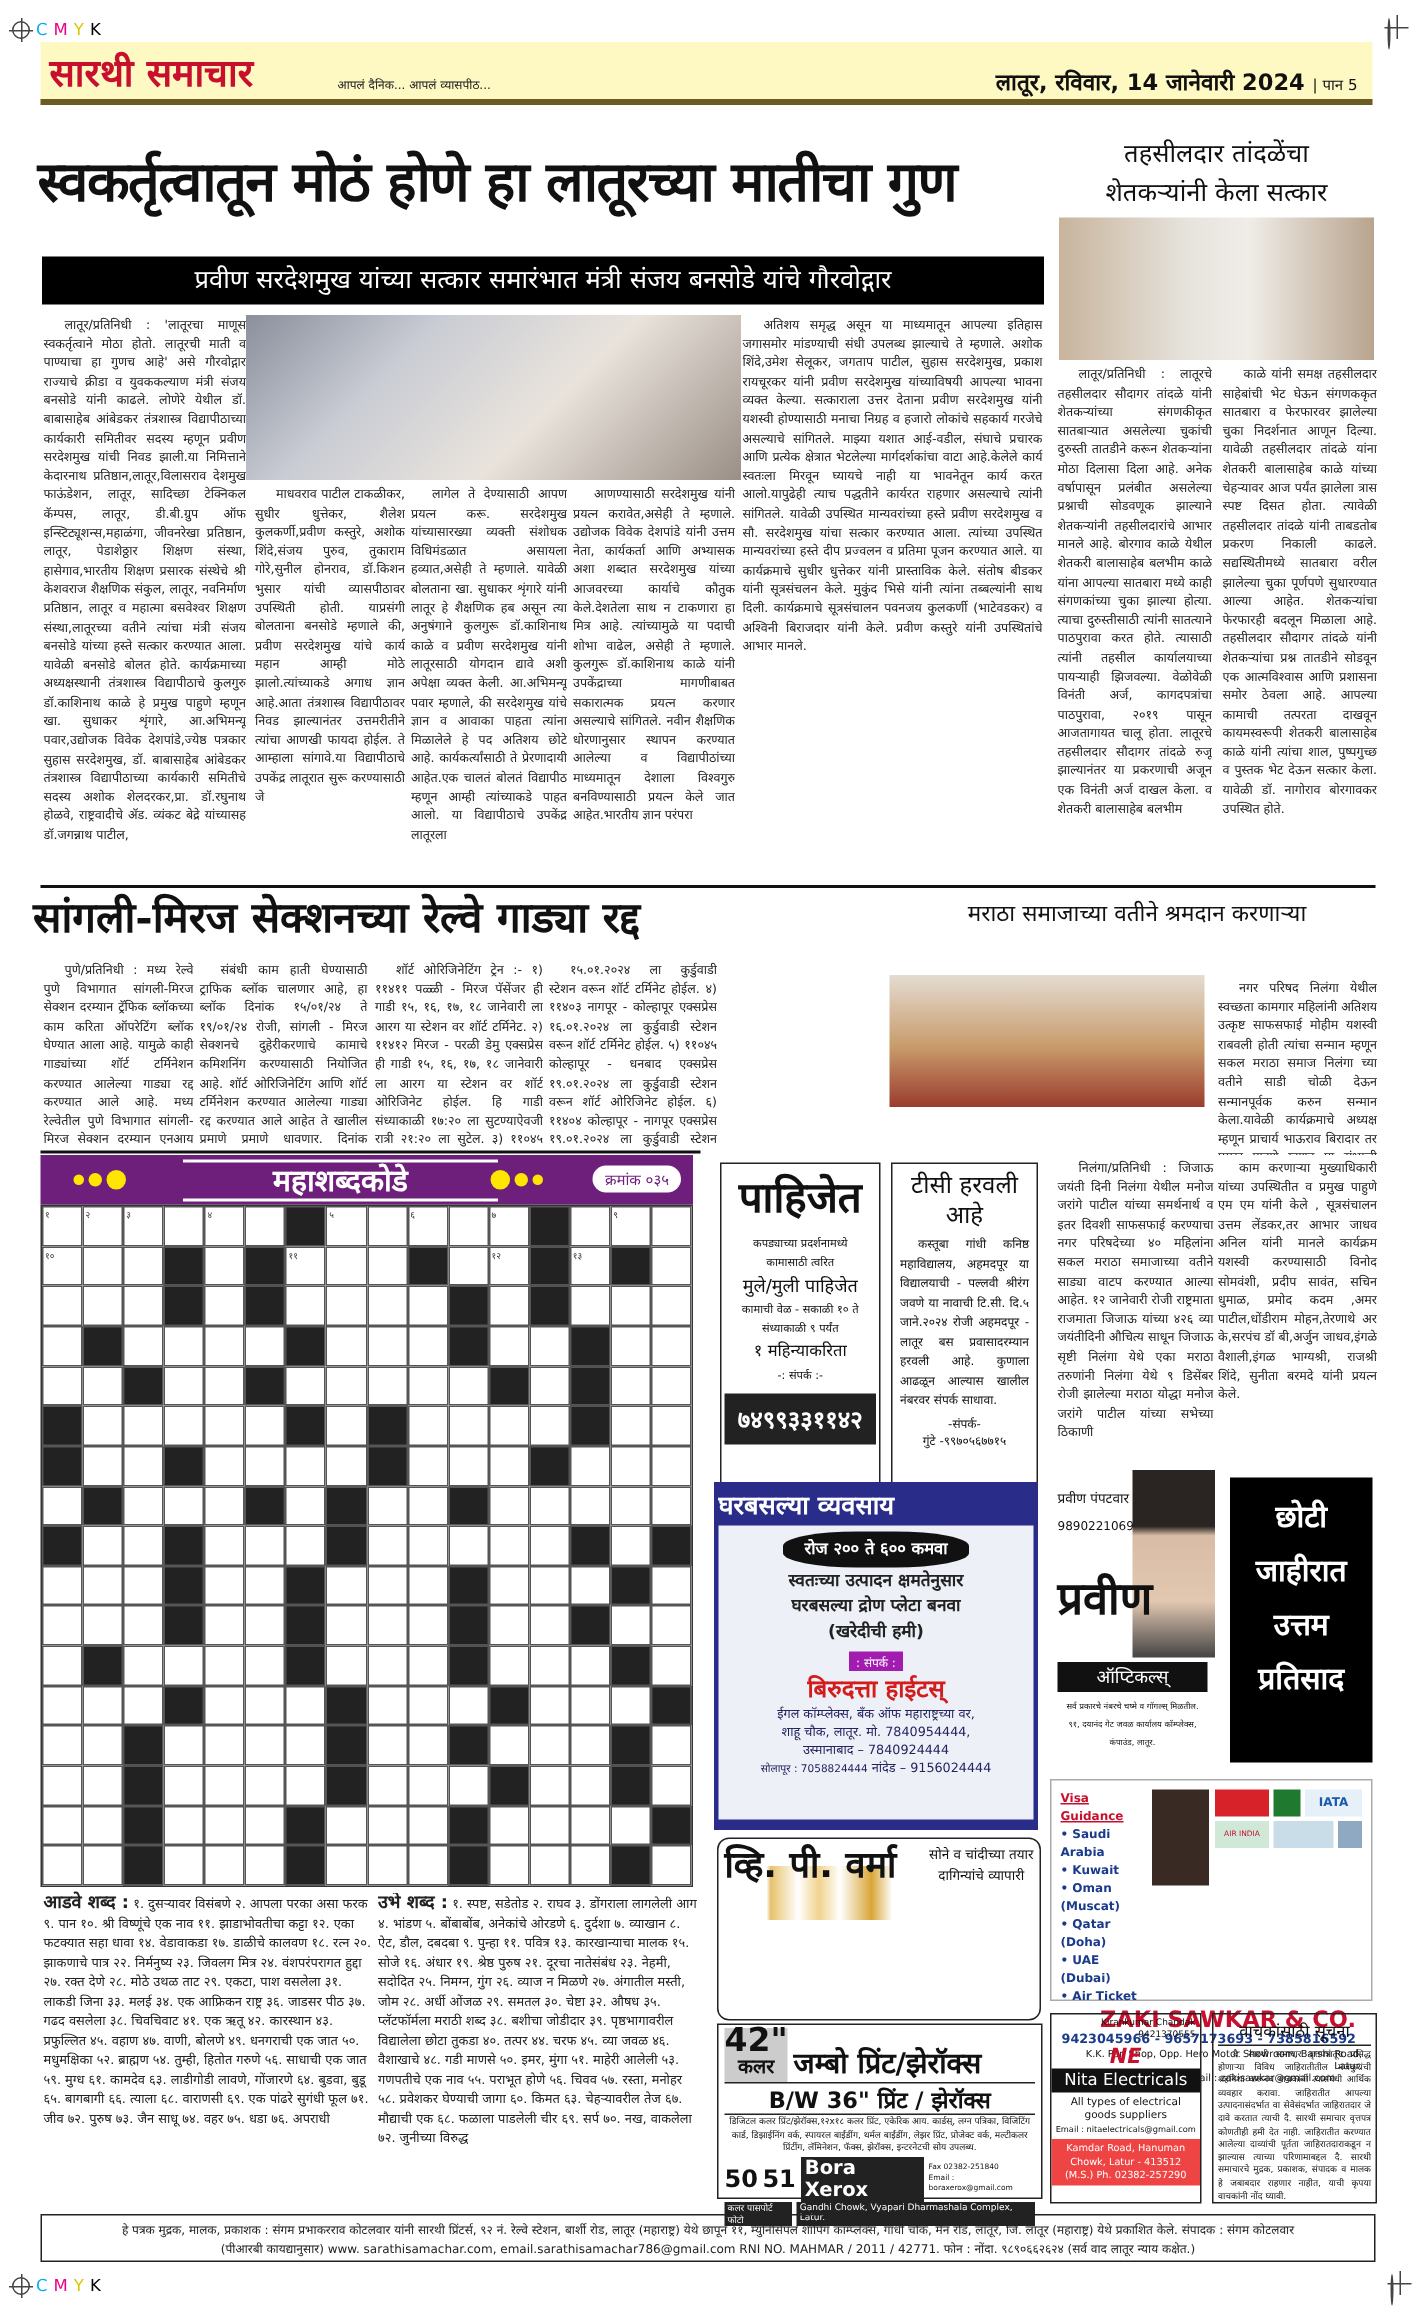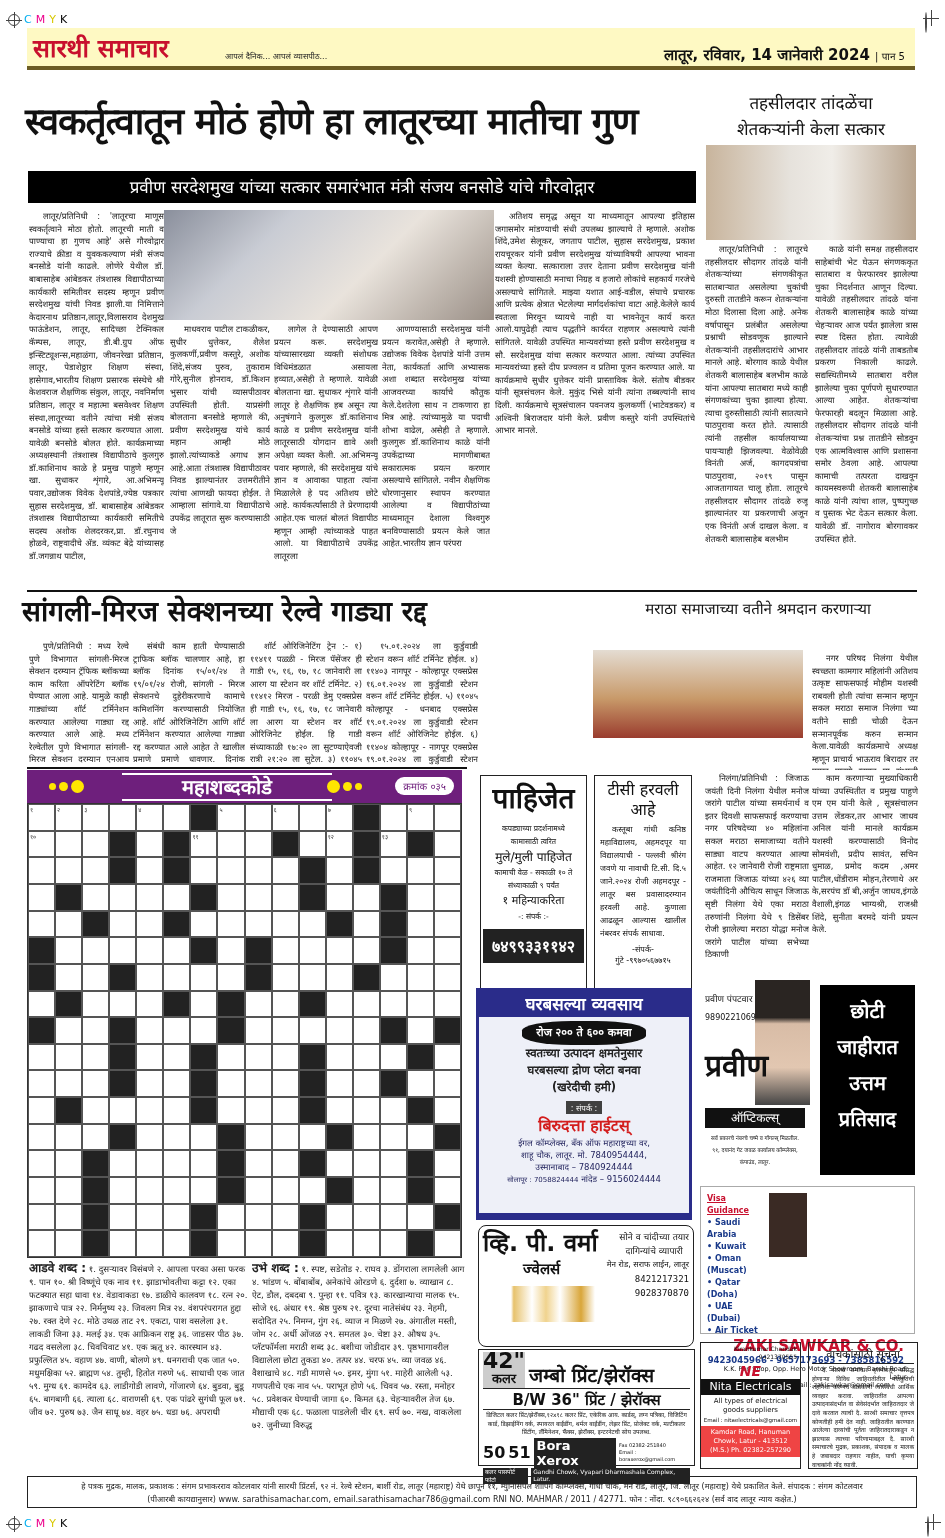--- a/index.html
+++ b/index.html
@@ -38,26 +38,26 @@
 .box{border:1px solid #222}
 .ad1{left:480px;top:775px;width:107px;height:230px;text-align:center}
 .ad1 .t{font-size:28px;font-weight:bold;line-height:46px}
 .ad1 .s{font-size:7.5px;line-height:13px}
 .ad1 .m{font-size:12px;line-height:18px}
 .ad1 .ph{background:#222;color:#fff;font-size:16px;font-weight:bold;padding:6px 0;margin:6px 2px 0}
 .ad2{left:594px;top:775px;width:98px;height:230px;text-align:center}
 .ad2 .t{font-size:16px;line-height:20px}
 .ad2 .b{font-size:8px;line-height:13px;text-align:justify;padding:3px 5px;text-indent:12px}
 .ad3{left:476px;top:988px;width:216px;height:232px;background:#2a2c8a;padding:3px}
-.ad3 .hd{color:#fff;font-size:17px;font-weight:bold;text-align:center;line-height:26px}
+.ad3 .hd{color:#fff;font-size:17px;font-weight:bold;line-height:26px}
 .ad3 .in{background:#eef0f8;height:196px;text-align:center;padding-top:4px}
 .burst{display:inline-block;background:#111;color:#fff;font-weight:bold;font-size:11px;padding:5px 14px;border-radius:40%;line-height:14px}
 .ad3 .l{font-size:11.5px;font-weight:bold;line-height:17px;color:#222}
 .ad3 .red{color:#d31d1d;font-size:16px;font-weight:bold;line-height:22px}
-.ad3 .tag{display:inline-block;background:#404040;color:#fff;font-size:8px;padding:1px 5px}
+.ad3 .tag{display:inline-block;background:#a21caf;color:#fff;font-size:8px;padding:1px 5px}
 .ad3 .addr{font-size:8.5px;line-height:12px;color:#23245e}
 .ad4{left:478px;top:1225px;width:216px;height:122px;border:1px solid #222;border-radius:8px;padding:4px}
 .jewel{height:36px;margin-top:4px;background:linear-gradient(90deg,#fff 20%,#e7c26c 22%,#fff 35%,#f0d38e 45%,#fff 55%,#d9a63a 70%,#fff 80%)}
 .ad5{left:478px;top:1349px;width:217px;height:117px;border:1px solid #222;padding:2px 4px}
 .ad6{left:705px;top:980px;width:105px;height:195px}
 .ad7{left:820px;top:985px;width:95px;height:190px;background:#000;color:#fff;text-align:center;font-size:20px;font-weight:bold;line-height:36px;padding-top:8px}
 .ad8{left:700px;top:1186px;width:215px;height:148px;border:1px solid #aaa;padding:6px}
 .ad9{left:700px;top:1342px;width:101px;height:127px;border:1px solid #222;text-align:center}
 .ad10{left:808px;top:1342px;width:110px;height:127px;border:1px solid #222;padding:3px}
 .footer{left:27px;top:1476px;width:890px;height:32px;border:1px solid #222;font-size:8px;line-height:13px;text-align:center;padding:3px 6px;color:#222}
@@ -493,28 +493,20 @@
 
 
 <div class="abs ad4">
   <div style="display:flex;justify-content:space-between">
     <div style="font-size:24px;font-weight:bold;line-height:26px">व्हि. पी. वर्मा</div>
     <div style="font-size:9px;line-height:14px;text-align:center">
       <div>सोने व चांदीच्या तयार</div>
       <div>दागिन्यांचे व्यापारी</div>
     </div>
   </div>
-  <div style="display:flex;justify-content:space-between;align-items:flex-start">
-    <div style="font-size:15px;font-weight:bold;padding-left:40px">ज्वेलर्स</div>
-    <div style="font-size:8px;text-align:right;line-height:14px">
-      <div>मेन रोड, सराफ लाईन, लातूर</div>
-      <div style="font-family:'DejaVu Sans Mono',monospace;font-size:9px">8421217321</div>
-      <div style="font-family:'DejaVu Sans Mono',monospace;font-size:9px">9028370870</div>
-    </div>
-  </div>
   <div class="jewel" style="margin-top:-14px;width:140px"></div>
 </div>
 
 
 <div class="abs ad5">
   <div style="display:flex;align-items:flex-end;gap:4px">
     <div style="text-align:center;line-height:18px">
       <div style="font-size:22px;font-weight:bold;background:#ccc">42"</div>
       <div style="font-size:13px;font-weight:bold;background:#ccc">कलर</div>
     </div>
@@ -563,20 +555,32 @@
       <div id="travel-list">
           <div style="color: rgb(26, 58, 138); font-weight: bold;">• Saudi Arabia</div>
           <div style="color: rgb(26, 58, 138); font-weight: bold;">• Kuwait</div>
           <div style="color: rgb(26, 58, 138); font-weight: bold;">• Oman (Muscat)</div>
           <div style="color: rgb(26, 58, 138); font-weight: bold;">• Qatar (Doha)</div>
           <div style="color: rgb(26, 58, 138); font-weight: bold;">• UAE (Dubai)</div>
           <div style="color: rgb(26, 58, 138); font-weight: bold;">• Air Ticket</div>
         </div>
     </div>
     <div style="width:38px;height:64px;background:#3a2a24"></div>
+    <div style="display:flex;flex-direction:column;gap:3px">
+      <div style="display:flex;gap:3px">
+        <div style="width:36px;height:18px;background:#d8222a"></div>
+        <div style="width:18px;height:18px;background:#1f7a2f"></div>
+        <div style="width:38px;height:18px;background:#e6f0f8;color:#1a5aa8;font-size:8px;font-weight:bold;text-align:center;line-height:18px">IATA</div>
+      </div>
+      <div style="display:flex;gap:3px">
+        <div style="width:36px;height:18px;background:#cfe8d8;color:#c8102e;font-size:5px;text-align:center;line-height:18px">AIR INDIA</div>
+        <div style="width:40px;height:18px;background:#c9dde8"></div>
+        <div style="width:16px;height:18px;background:#8fa9c2"></div>
+      </div>
+    </div>
   </div>
   <div style="color:#c8102e;font-weight:bold;font-size:15px;text-align:right;padding-right:4px">ZAKI SAWKAR &amp; CO.</div>
   <div style="color:#1a3a8a;font-weight:bold;font-size:8.5px;text-align:right;padding-right:4px">9423045966 - 9657173693 - 7385816592</div>
   <div style="font-size:6.5px;text-align:right">K.K. Pan Shop, Opp. Hero Motor Showroom, Barshi Road, Latur.</div>
   <div style="font-size:6.5px;text-align:center">Ph: 02382-259866 :Email : zakisawkar@gmail.com</div>
 </div>
 
 
 <div class="abs ad9">
   <div style="font-size:6px;text-align:right;padding:2px 3px;line-height:8px">

